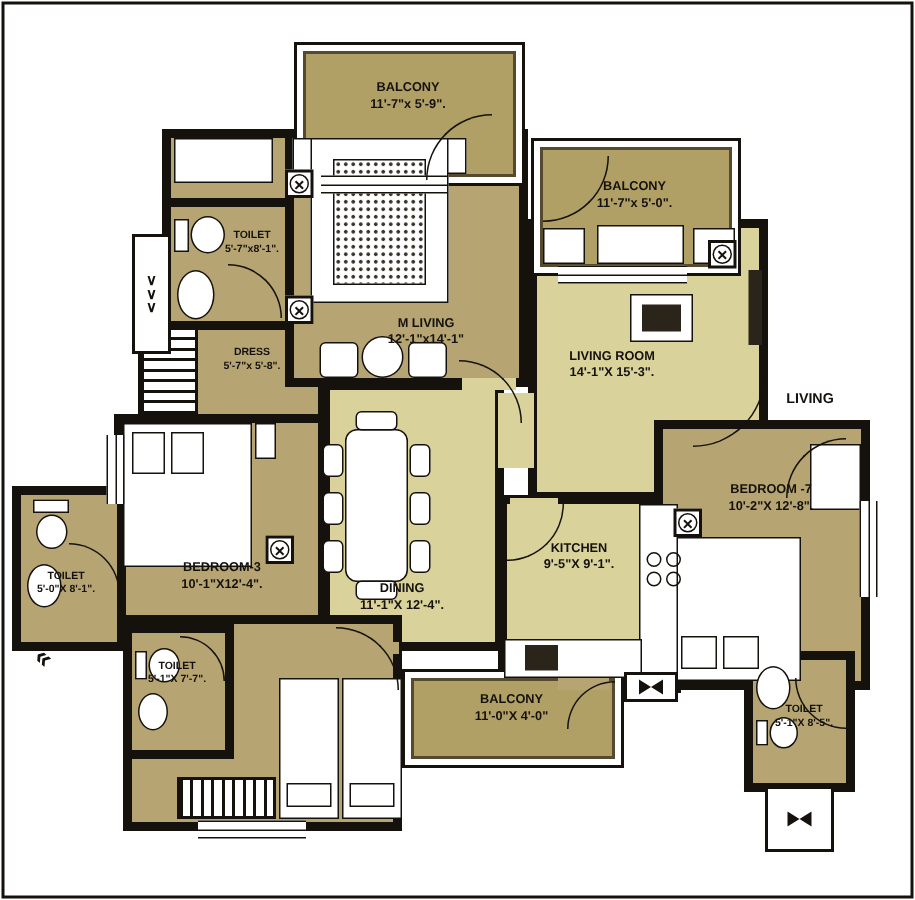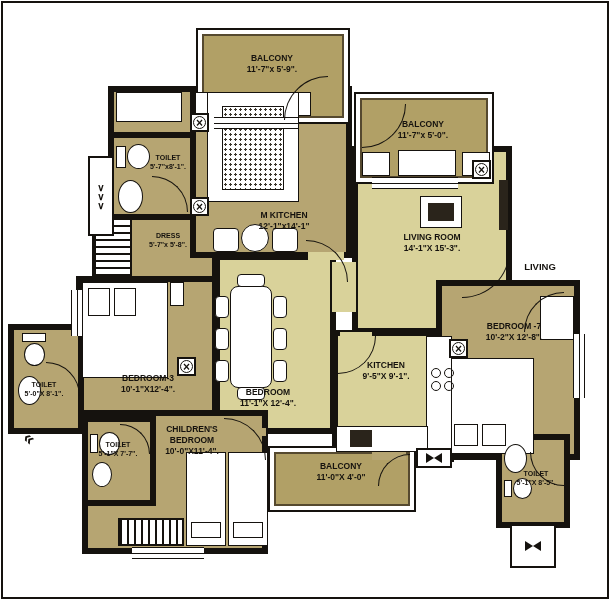--- a/index.html
+++ b/index.html
@@ -194,55 +194,51 @@
 
   <div class="lbl" style="left:272px;top:64px">
     <span>BALCONY</span>
     <span>11'-7"x 5'-9".</span>
   </div>
   <div class="lbl" style="left:423px;top:130px">
     <span>BALCONY</span>
     <span>11'-7"x 5'-0".</span>
   </div>
   <div class="lbl" style="left:284px;top:221px">
-    <span>M KITCHEN</span>
+    <span>M LIVING</span>
     <span>12'-1"x14'-1"</span>
   </div>
   <div class="lbl s" style="left:168px;top:162px">
     <span>TOILET</span>
     <span>5'-7"x8'-1".</span>
   </div>
   <div class="lbl s" style="left:168px;top:240px">
     <span>DRESS</span>
     <span>5'-7"x 5'-8".</span>
   </div>
-  <div class="lbl" style="left:432px;top:243px">
+  <div class="lbl" style="left:408px;top:243px">
     <span>LIVING ROOM</span>
     <span>14'-1"X 15'-3".</span>
   </div>
   <div class="lbl" style="left:148px;top:384px">
     <span>BEDROOM-3</span>
     <span>10'-1"X12'-4".</span>
   </div>
   <div class="lbl" style="left:268px;top:398px">
-    <span>BEDROOM</span>
+    <span>DINING</span>
     <span>11'-1"X 12'-4".</span>
   </div>
   <div class="lbl" style="left:386px;top:371px">
     <span>KITCHEN</span>
     <span>9'-5"X 9'-1".</span>
   </div>
   <div class="lbl" style="left:514px;top:332px">
     <span>BEDROOM -7</span>
     <span>10'-2"X 12'-8".</span>
   </div>
-  <div class="lbl" style="left:192px;top:441px;white-space:normal;width:88px">
-    <span>CHILDREN'S BEDROOM</span>
-    <span>10'-0"X11'-4".</span>
-  </div>
   <div class="lbl" style="left:341px;top:472px">
     <span>BALCONY</span>
     <span>11'-0"X 4'-0"</span>
   </div>
   <div class="lbl s" style="left:44px;top:389px">
     <span>TOILET</span>
     <span>5'-0"X 8'-1".</span>
   </div>
   <div class="lbl s" style="left:118px;top:449px">
     <span>TOILET</span>

